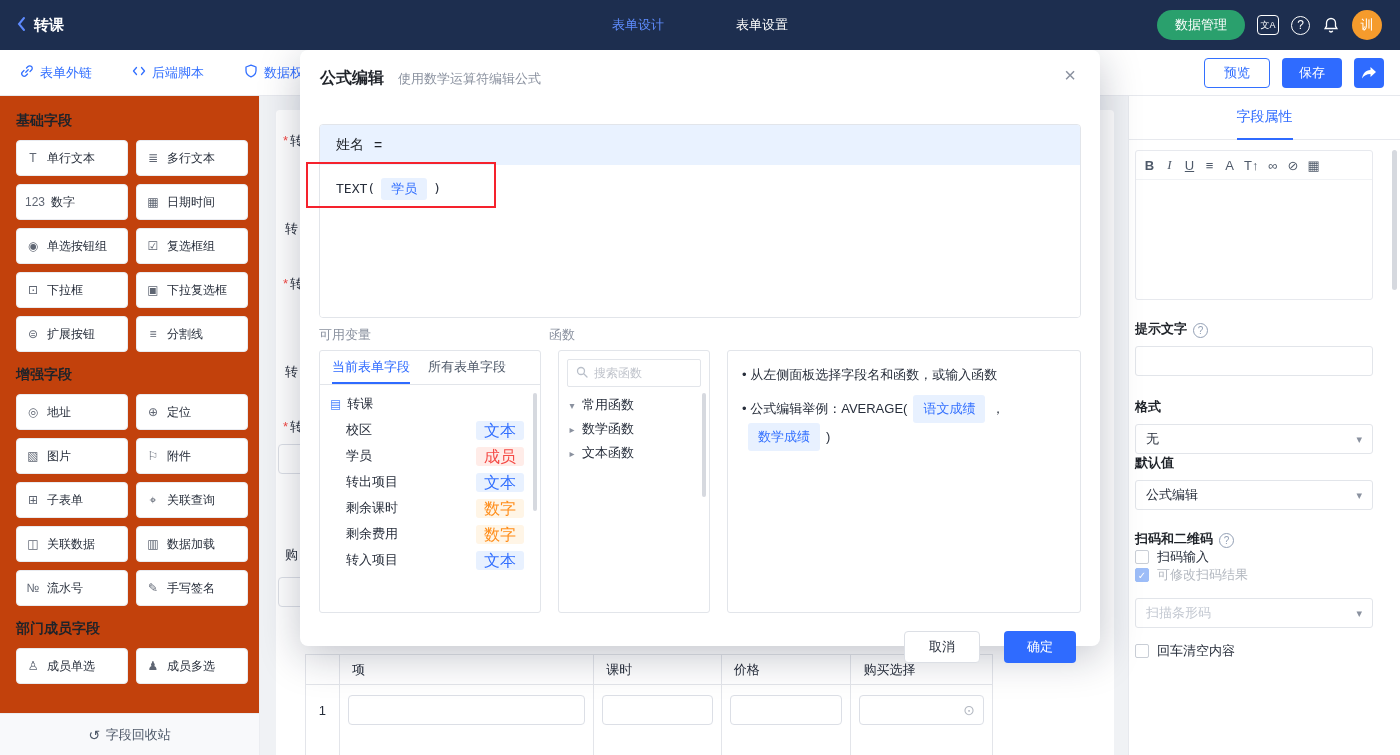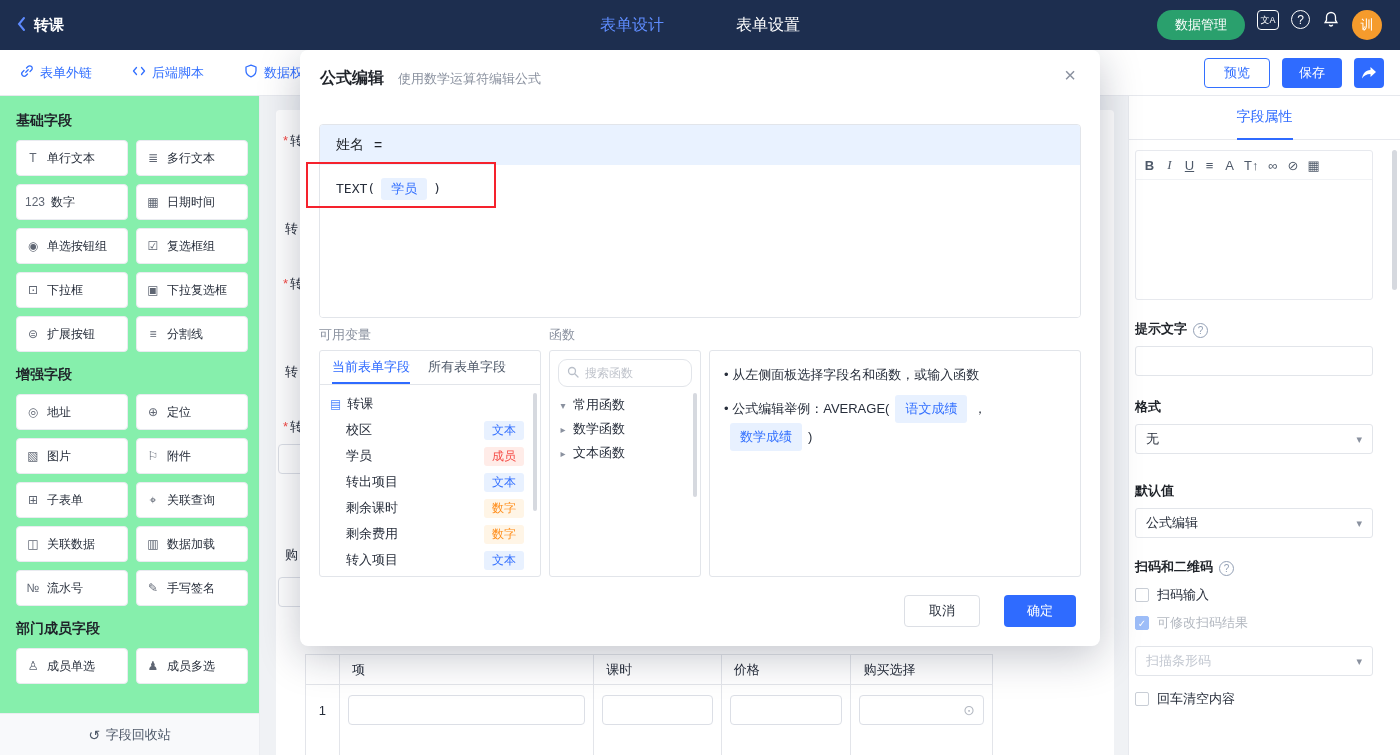--- a/index.html
+++ b/index.html
@@ -2,41 +2,41 @@
 <html><head>
 <meta charset="utf-8">
 <style>
 *{margin:0;padding:0;box-sizing:border-box}
 html,body{width:1400px;height:755px;overflow:hidden}
 body{font-family:"Liberation Sans","DejaVu Sans",sans-serif;font-size:13px;color:#272e3b;background:#f0f2f5;position:relative}
 
 
 .topbar{position:absolute;top:0;left:0;right:0;height:50px;background:#1d2e4f;display:flex;align-items:center;z-index:60}
 .tb-left{display:flex;align-items:center;gap:8px;margin-left:16px;color:#fff;font-size:15px;font-weight:bold;cursor:pointer}
-.tb-center{position:absolute;left:50%;transform:translateX(-50%);display:flex;gap:72px;font-size:16px}
+.tb-center{position:absolute;left:50%;transform:translateX(-50%);display:flex;gap:72px;font-size:13px}
 .tb-tab{color:#fff;cursor:pointer}
 .tb-tab.active{color:#5f8dff}
-.tb-right{margin-left:auto;display:flex;align-items:flex-start;gap:12px;margin-right:18px}
+.tb-right{margin-left:auto;display:flex;align-items:center;gap:12px;margin-right:18px}
 .btn-green{background:#2aa06d;color:#fff;border:none;border-radius:16px;height:30px;padding:0 18px;font-size:13px;cursor:pointer}
 .lang-icon{width:22px;height:20px;border:1.4px solid #fff;border-radius:4px;color:#fff;font-size:9px;display:flex;align-items:center;justify-content:center;cursor:pointer}
 .help-icon{width:19px;height:19px;border:1.4px solid #fff;border-radius:50%;color:#fff;font-size:12px;display:flex;align-items:center;justify-content:center;cursor:pointer}
 .bell-icon{display:flex;cursor:pointer}
 .avatar{width:30px;height:30px;border-radius:50%;background:#f59b2c;color:#fff;display:flex;align-items:center;justify-content:center;font-size:13px;cursor:pointer}
 
 
 .toolbar{position:absolute;top:50px;left:0;right:0;height:46px;background:#fff;border-bottom:1px solid #e7e9ee;display:flex;align-items:center;z-index:5}
 .tool-links{display:flex;gap:40px;margin-left:20px}
 .tool-link{display:flex;align-items:flex-start;gap:6px;color:#3370ff;cursor:pointer;white-space:nowrap}
 .tool-actions{margin-left:auto;margin-right:16px;display:flex;align-items:center;gap:12px}
 .btn-preview{width:66px;height:30px;background:#fff;border:1px solid #3370ff;color:#3370ff;border-radius:4px;font-size:13px;cursor:pointer}
 .btn-save{width:60px;height:30px;background:#2f6bff;border:none;color:#fff;border-radius:4px;font-size:13px;cursor:pointer}
 .btn-share{width:30px;height:30px;background:#2f6bff;border:none;border-radius:4px;display:flex;align-items:center;justify-content:center;cursor:pointer}
 
 
-.sidebar{position:absolute;top:96px;left:0;bottom:0;width:260px;background:#86efac;border-right:1px solid #ebedf1;padding:16px 0 0 16px;z-index:4}
+.sidebar{position:absolute;top:96px;left:0;bottom:0;width:260px;background:#c2410c;border-right:1px solid #ebedf1;padding:16px 0 0 16px;z-index:4}
 .sb-title{font-size:14px;font-weight:bold;color:#1f2329;margin:14px 0 10px}
 .sb-title.first{margin-top:0}
 .sb-grid{display:grid;grid-template-columns:112px 112px;gap:8px}
 .fld-item{height:36px;background:#fff;border:1px solid #e9ebf0;border-radius:4px;display:flex;align-items:center;padding:0 8px;gap:6px;cursor:grab;overflow:hidden}
 .fld-icon{min-width:16px;text-align:center;color:#5f6673;font-size:12px;flex:none}
 .fld-label{font-size:12px;color:#272e3b;white-space:nowrap}
 .recycle{position:absolute;left:0;right:0;bottom:0;height:42px;border-top:1px solid #ebedf1;display:flex;align-items:center;justify-content:center;gap:6px;color:#4e5969;background:#f8f9fb;cursor:pointer;font-size:13px}
 .recycle .ric{font-size:14px;color:#4e5969}
 
 
@@ -77,53 +77,53 @@
 .rp-input{width:100%;height:30px;border:1px solid #e2e5ea;border-radius:3px;margin-top:8px;outline:none;padding:0 8px;font-size:13px;background:#fff}
 .rp-select{height:30px;border:1px solid #e2e5ea;border-radius:3px;margin-top:8px;display:flex;align-items:center;justify-content:space-between;padding:0 10px;font-size:13px;color:#272e3b;cursor:pointer;background:#fff}
 .rp-select.disabled{color:#c3c8d1;cursor:default}
 .chev{color:#8a919f;font-size:11px}
 .fx-btn{width:100%;height:32px;margin-top:12px;background:#fff;border:1px solid #dcdfe5;border-radius:3px;display:flex;align-items:center;justify-content:center;gap:7px;font-size:13px;color:#272e3b;cursor:pointer}
 .fx-g{font-family:"Liberation Serif",serif;font-style:italic;color:#4e5969}
 .cb-row{display:flex;align-items:center;gap:8px;font-size:13px;color:#272e3b;cursor:pointer}
 .cb{width:14px;height:14px;border:1px solid #c9ced6;border-radius:2px;background:#fff;flex:none;display:flex;align-items:center;justify-content:center;color:transparent;font-size:10px}
 .cb.checked{background:#9dbdf8;border-color:#9dbdf8;color:#fff}
 .cb-row.disabled{color:#b3b8c0;cursor:default}
-.mt20{margin-top:20px}.mt22{margin-top:22px}.mt28{margin-top:28px}.mt10{margin-top:10px}.mt14{margin-top:14px}
+.mt20{margin-top:20px}.mt22{margin-top:22px}.mt28{}.mt10{}.mt14{margin-top:14px}
 .rp-scroll{position:absolute;right:3px;top:54px;width:5px;height:140px;border-radius:3px;background:#d6d9df;cursor:grab}
 
 
 .modal{position:absolute;left:300px;top:50px;width:800px;height:596px;background:#fff;border-radius:8px;box-shadow:0 10px 40px rgba(15,25,50,.25);z-index:50}
 .m-header{padding:18px 24px 0 20px;display:flex;align-items:baseline;gap:14px}
 .m-title{font-size:16px;font-weight:bold;color:#1f2329}
 .m-sub{font-size:13px;color:#8a919f}
 .m-close{position:absolute;right:24px;top:14px;font-size:20px;color:#8a919f;cursor:pointer}
 .f-box{margin:35px 19px 0;border:1px solid #e2e5ea;border-radius:4px;overflow:hidden}
 .f-head{height:40px;background:#e9f2ff;display:flex;align-items:center;padding:0 16px;gap:10px;font-size:14px;color:#1f2329}
 .f-body{height:152px;background:#fff;padding:13px 16px;font-family:"DejaVu Sans Mono",monospace;font-size:13px;cursor:text}
 .annotation{position:absolute;left:6px;top:112px;width:190px;height:46px;border:2px solid #f5222d;z-index:5;pointer-events:none}
 .sec-row{margin:8px 19px 6px;position:relative;height:18px;font-size:13px;color:#8a919f}
 .sec-fn{position:absolute;left:230px;top:0}
-.panels{margin:0 19px;display:flex;gap:8px;height:227px}
+.panels{margin:0 19px;display:flex;gap:17px;height:263px}
 .vp{width:222px;border:1px solid #e2e5ea;border-radius:3px;position:relative;overflow:hidden;background:#fff}
 .vp-tabs{height:34px;border-bottom:1px solid #e2e5ea;display:flex;gap:18px;padding:0 12px}
 .vp-tab{display:flex;align-items:center;font-size:13px;color:#4e5969;cursor:pointer;border-bottom:2px solid transparent}
 .vp-tab.active{color:#2f6bff;border-bottom-color:#2f6bff}
 .vp-list{padding:6px 0}
 .vp-root{height:26px;display:flex;align-items:center;gap:6px;padding:0 10px;font-size:13px;cursor:pointer}
 .doc-icon{color:#4e86ff;font-size:12px}
 .vp-row{height:26px;display:flex;align-items:center;padding:0 16px 0 26px;font-size:13px;cursor:pointer}
 .vp-row .vname{flex:1}
-.tag{display:inline-block;padding:1px 8px;border-radius:3px;font-size:12px;line-height:17px;white-space:nowrap}
+.tag{display:inline-block;padding:1px 8px;border-radius:3px;font-size:16px;line-height:17px;white-space:nowrap}
 .tag[data-type="text"]{color:#3370ff;background:#e8f1ff}
 .tag[data-type="member"]{color:#f54a45;background:#ffece8}
 .tag[data-type="number"]{color:#ff8d1a;background:#fff5e6}
 .f-tag{display:inline-block;color:#3370ff;background:#e8f1ff;border-radius:3px;padding:2px 10px;margin:0 6px;font-family:"Liberation Sans",sans-serif}
 .vp-scroll{position:absolute;right:3px;top:42px;width:4px;height:118px;background:#d6d9df;border-radius:2px;cursor:grab}
 .fp{width:152px;border:1px solid #e2e5ea;border-radius:3px;position:relative;overflow:hidden;background:#fff}
-.f-search{margin:8px 8px 6px;height:28px;border:1px solid #e2e5ea;border-radius:9px;display:flex;align-items:center;gap:6px;padding:0 8px}
+.f-search{margin:8px 8px 6px;height:28px;border:1px solid #e2e5ea;border-radius:2px;display:flex;align-items:center;gap:6px;padding:0 8px}
 .f-search input{border:none;outline:none;width:100%;min-width:0;font-size:12px;color:#272e3b;background:transparent}
 .f-search input::placeholder{color:#c0c4cc}
 .fp-group{height:24px;display:flex;align-items:center;gap:5px;padding:0 8px;font-size:13px;color:#272e3b;cursor:pointer}
 .tri{color:#8a919f;font-size:10px;width:10px;text-align:center}
 .fp-item{height:24px;line-height:24px;padding-left:24px;font-size:12px;color:#272e3b;cursor:pointer}
 .fp-scroll{position:absolute;right:3px;top:42px;width:4px;height:104px;background:#d6d9df;border-radius:2px;cursor:grab}
 .hp{flex:1;border:1px solid #e2e5ea;border-radius:3px;padding:12px 14px;font-size:13px;color:#272e3b;background:#fff}
 .hp-line{margin-bottom:8px;line-height:24px}
 .hp-line::before{content:"•  ";color:#272e3b}
 .m-footer{display:flex;justify-content:flex-end;gap:24px;margin:18px 24px 0}

